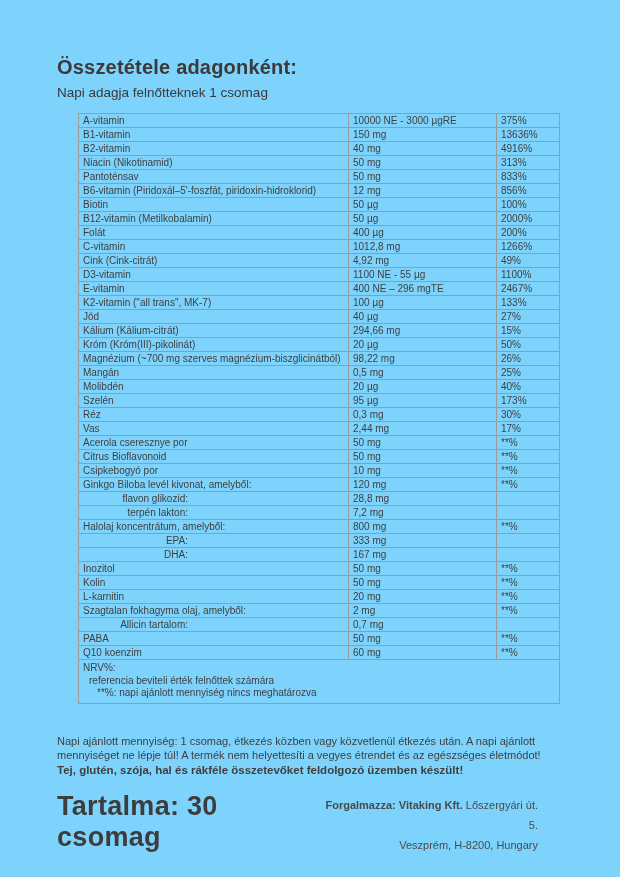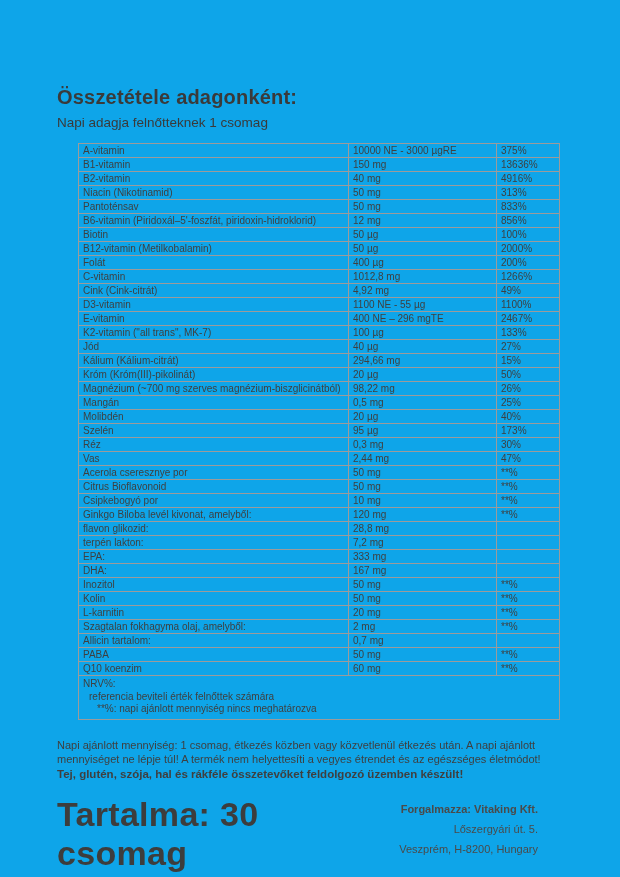--- a/index.html
+++ b/index.html
@@ -1,24 +1,24 @@
 <!DOCTYPE html>
 <html lang="hu"><head>
 <meta charset="utf-8">
 <style>
   html,body { margin:0; padding:0; background:#ffffff; }
   .page {
     position: relative;
     width: 620px;
     height: 877px;
-    background: #0ea5e9;
+    background: #7dd3fc;
     font-family: "Liberation Sans", sans-serif;
     color: #3f3f3f;
     box-sizing: border-box;
-    padding: 86px 0 0 57px;
+    padding: 56px 0 0 57px;
     overflow: hidden;
   }
   h1.title {
     margin: 0;
     font-size: 20px;
     font-weight: bold;
     color: #3a3a3a;
     letter-spacing: 0.2px;
   }
   h2.subtitle {
@@ -44,52 +44,52 @@
     padding: 1px 4px;
     height: 11px;
     line-height: 11px;
     white-space: nowrap;
     overflow: hidden;
     vertical-align: middle;
   }
   td.name-cell .sub-label {
     display: inline-block;
     width: 105px;
-    text-align: left;
+    text-align: right;
   }
   tr.footnotes td {
     height: auto;
     line-height: 12.5px;
     padding: 2px 4px 3px 4px;
   }
   tr.footnotes .fn1 { padding-left: 0; }
   tr.footnotes .fn2 { padding-left: 6px; }
   tr.footnotes .fn3 { padding-left: 14px; }
   .notes {
     width: 492px;
-    margin-top: 18px;
+    margin-top: 30px;
     font-size: 11px;
     line-height: 14px;
     color: #3f3f3f;
   }
   .notes p { margin: 0; }
   .notes p.allergen {
     font-weight: bold;
     font-size: 11.5px;
     margin-top: 1px;
   }
   .bottom-row {
     width: 481px;
     margin-top: 14px;
     display: flex;
     justify-content: space-between;
     align-items: flex-start;
   }
   .contents-text {
-    font-size: 34px;
+    font-size: 27px;
     font-weight: bold;
     color: #3d3d3d;
     letter-spacing: 0.3px;
   }
   .distributor {
     text-align: right;
     font-size: 11px;
     line-height: 20px;
     color: #4a4a4a;
     padding-top: 4px;
@@ -217,21 +217,21 @@
           <td>173%</td>
         </tr>
         <tr>
           <td class="name-cell">Réz</td>
           <td>0,3 mg</td>
           <td>30%</td>
         </tr>
         <tr>
           <td class="name-cell">Vas</td>
           <td>2,44 mg</td>
-          <td>47%</td>
+          <td>17%</td>
         </tr>
         <tr>
           <td class="name-cell">Acerola cseresznye por</td>
           <td>50 mg</td>
           <td>**%</td>
         </tr>
         <tr>
           <td class="name-cell">Citrus Bioflavonoid</td>
           <td>50 mg</td>
           <td>**%</td>
@@ -248,20 +248,25 @@
         </tr>
         <tr>
           <td class="name-cell"><span class="sub-label">flavon glikozid:</span></td>
           <td>28,8 mg</td>
           <td></td>
         </tr>
         <tr>
           <td class="name-cell"><span class="sub-label">terpén lakton:</span></td>
           <td>7,2 mg</td>
           <td></td>
+        </tr>
+        <tr>
+          <td class="name-cell">Halolaj koncentrátum, amelyből:</td>
+          <td>800 mg</td>
+          <td>**%</td>
         </tr>
         <tr>
           <td class="name-cell"><span class="sub-label">EPA:</span></td>
           <td>333 mg</td>
           <td></td>
         </tr>
         <tr>
           <td class="name-cell"><span class="sub-label">DHA:</span></td>
           <td>167 mg</td>
           <td></td>

